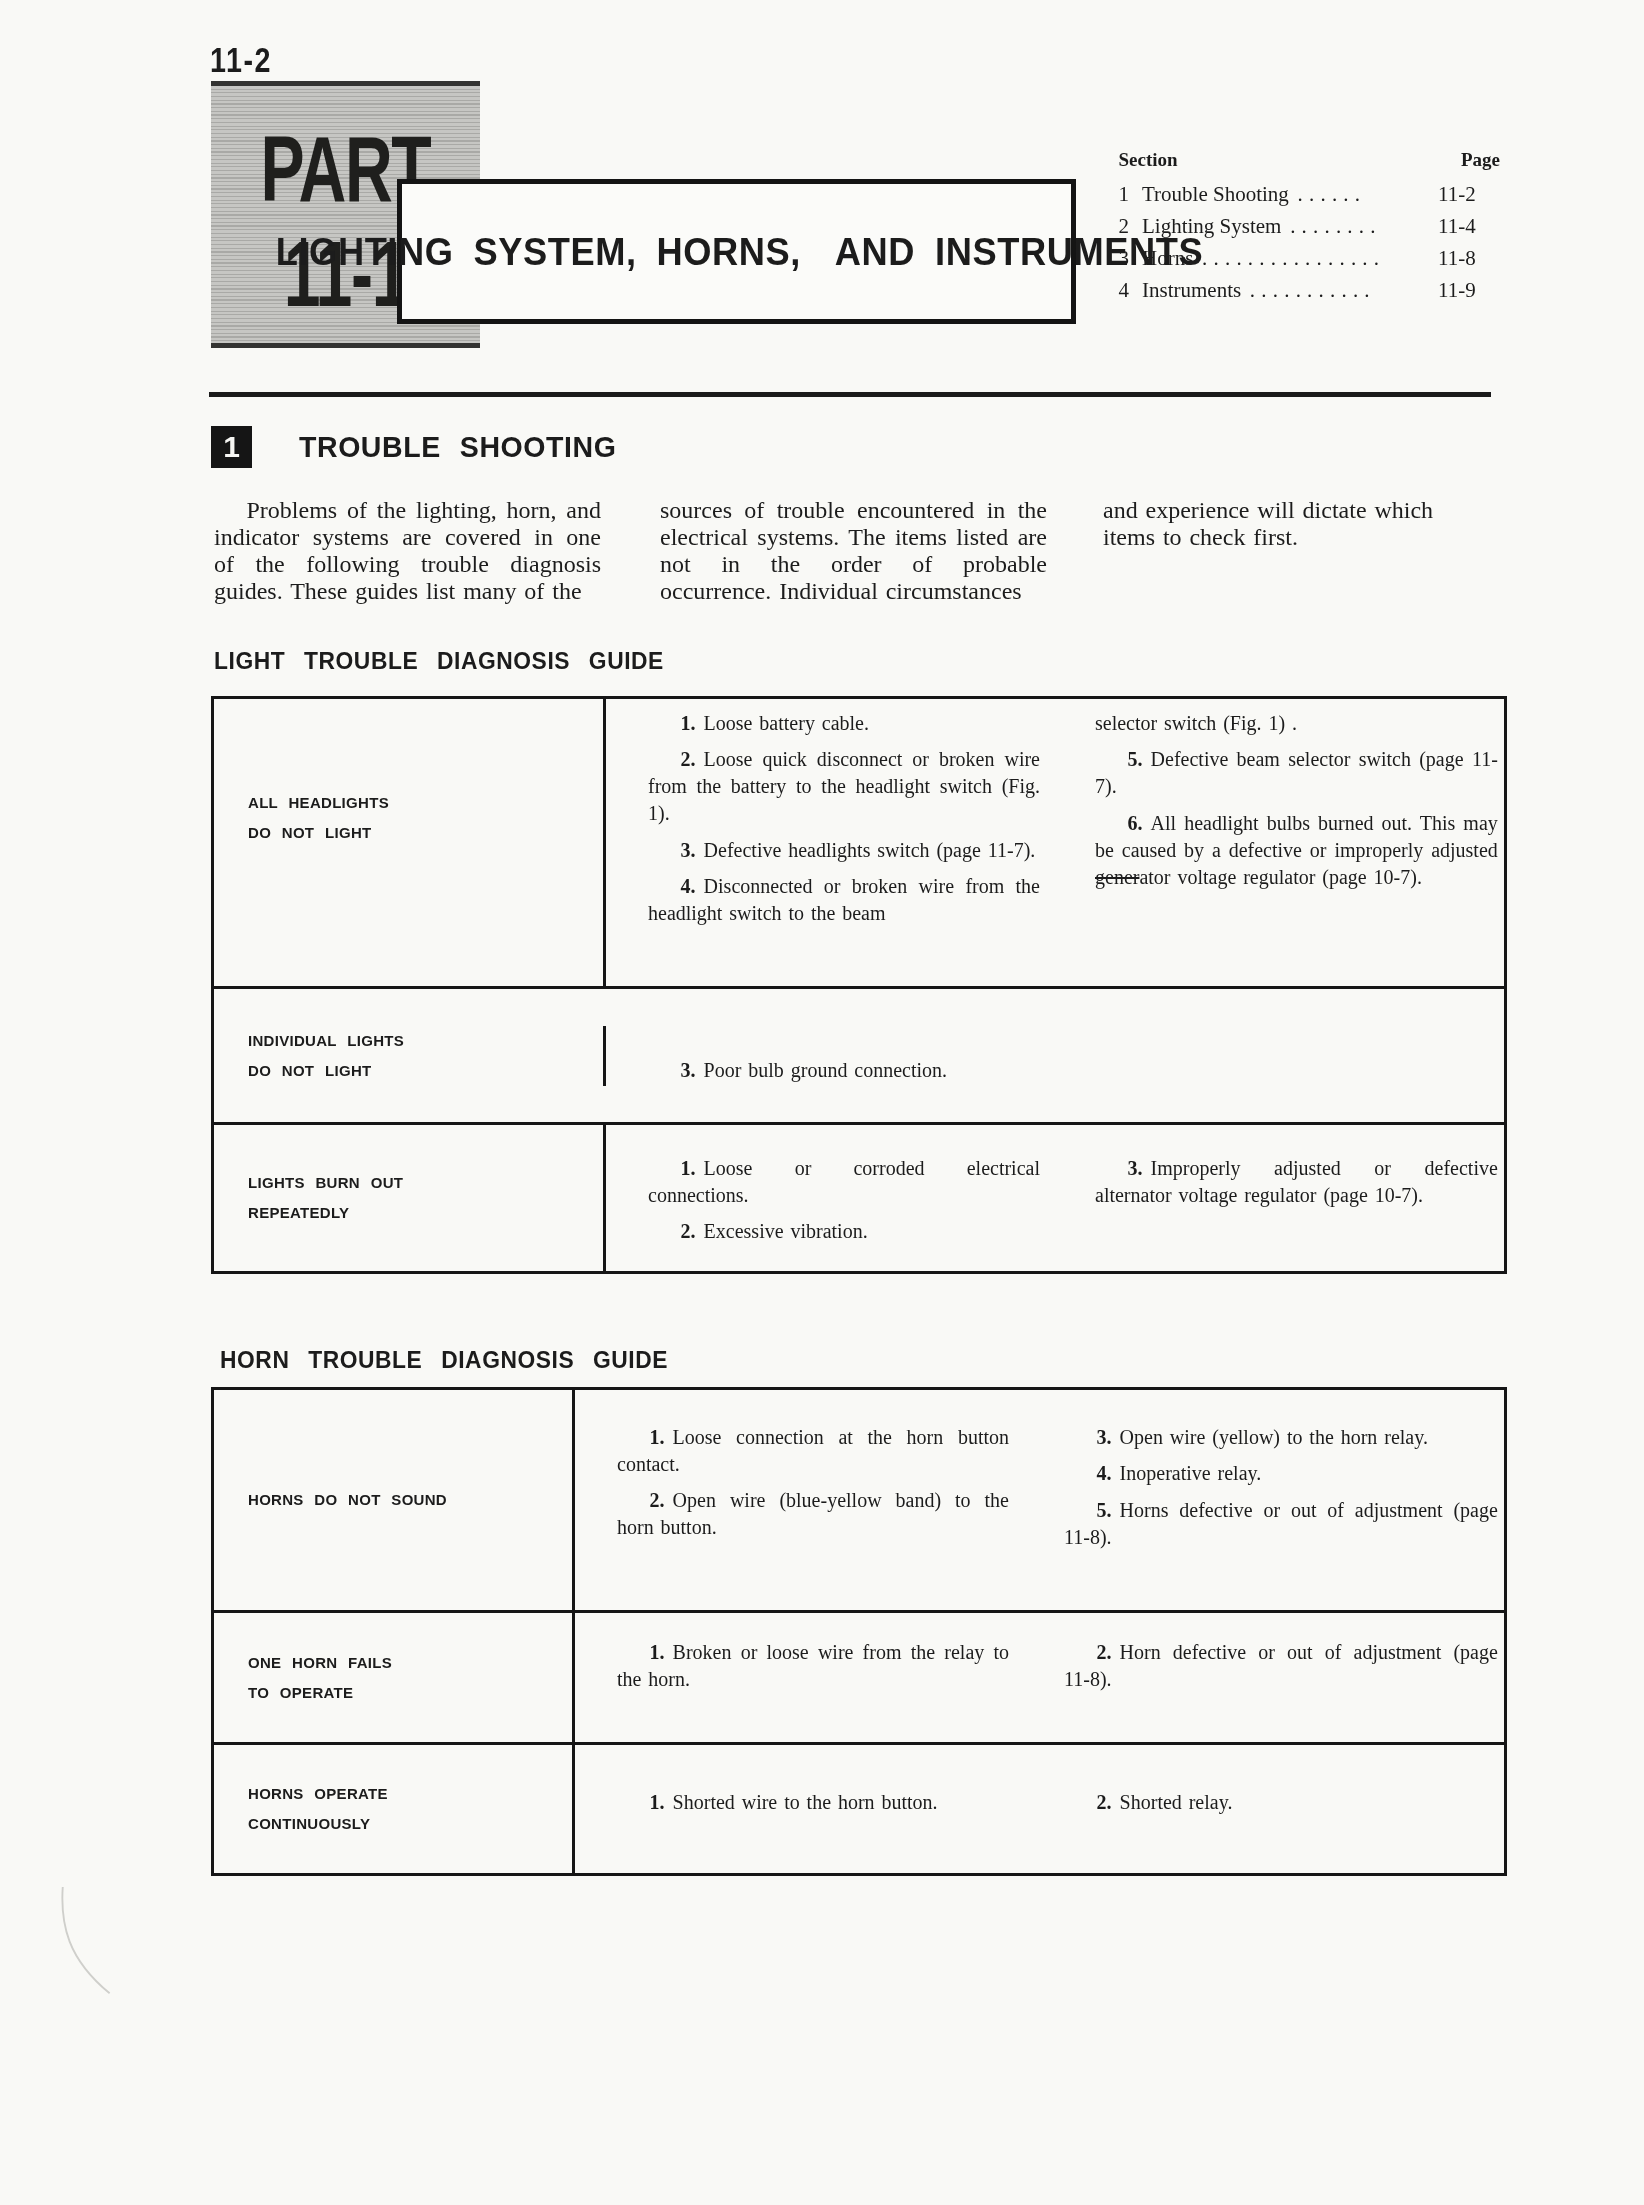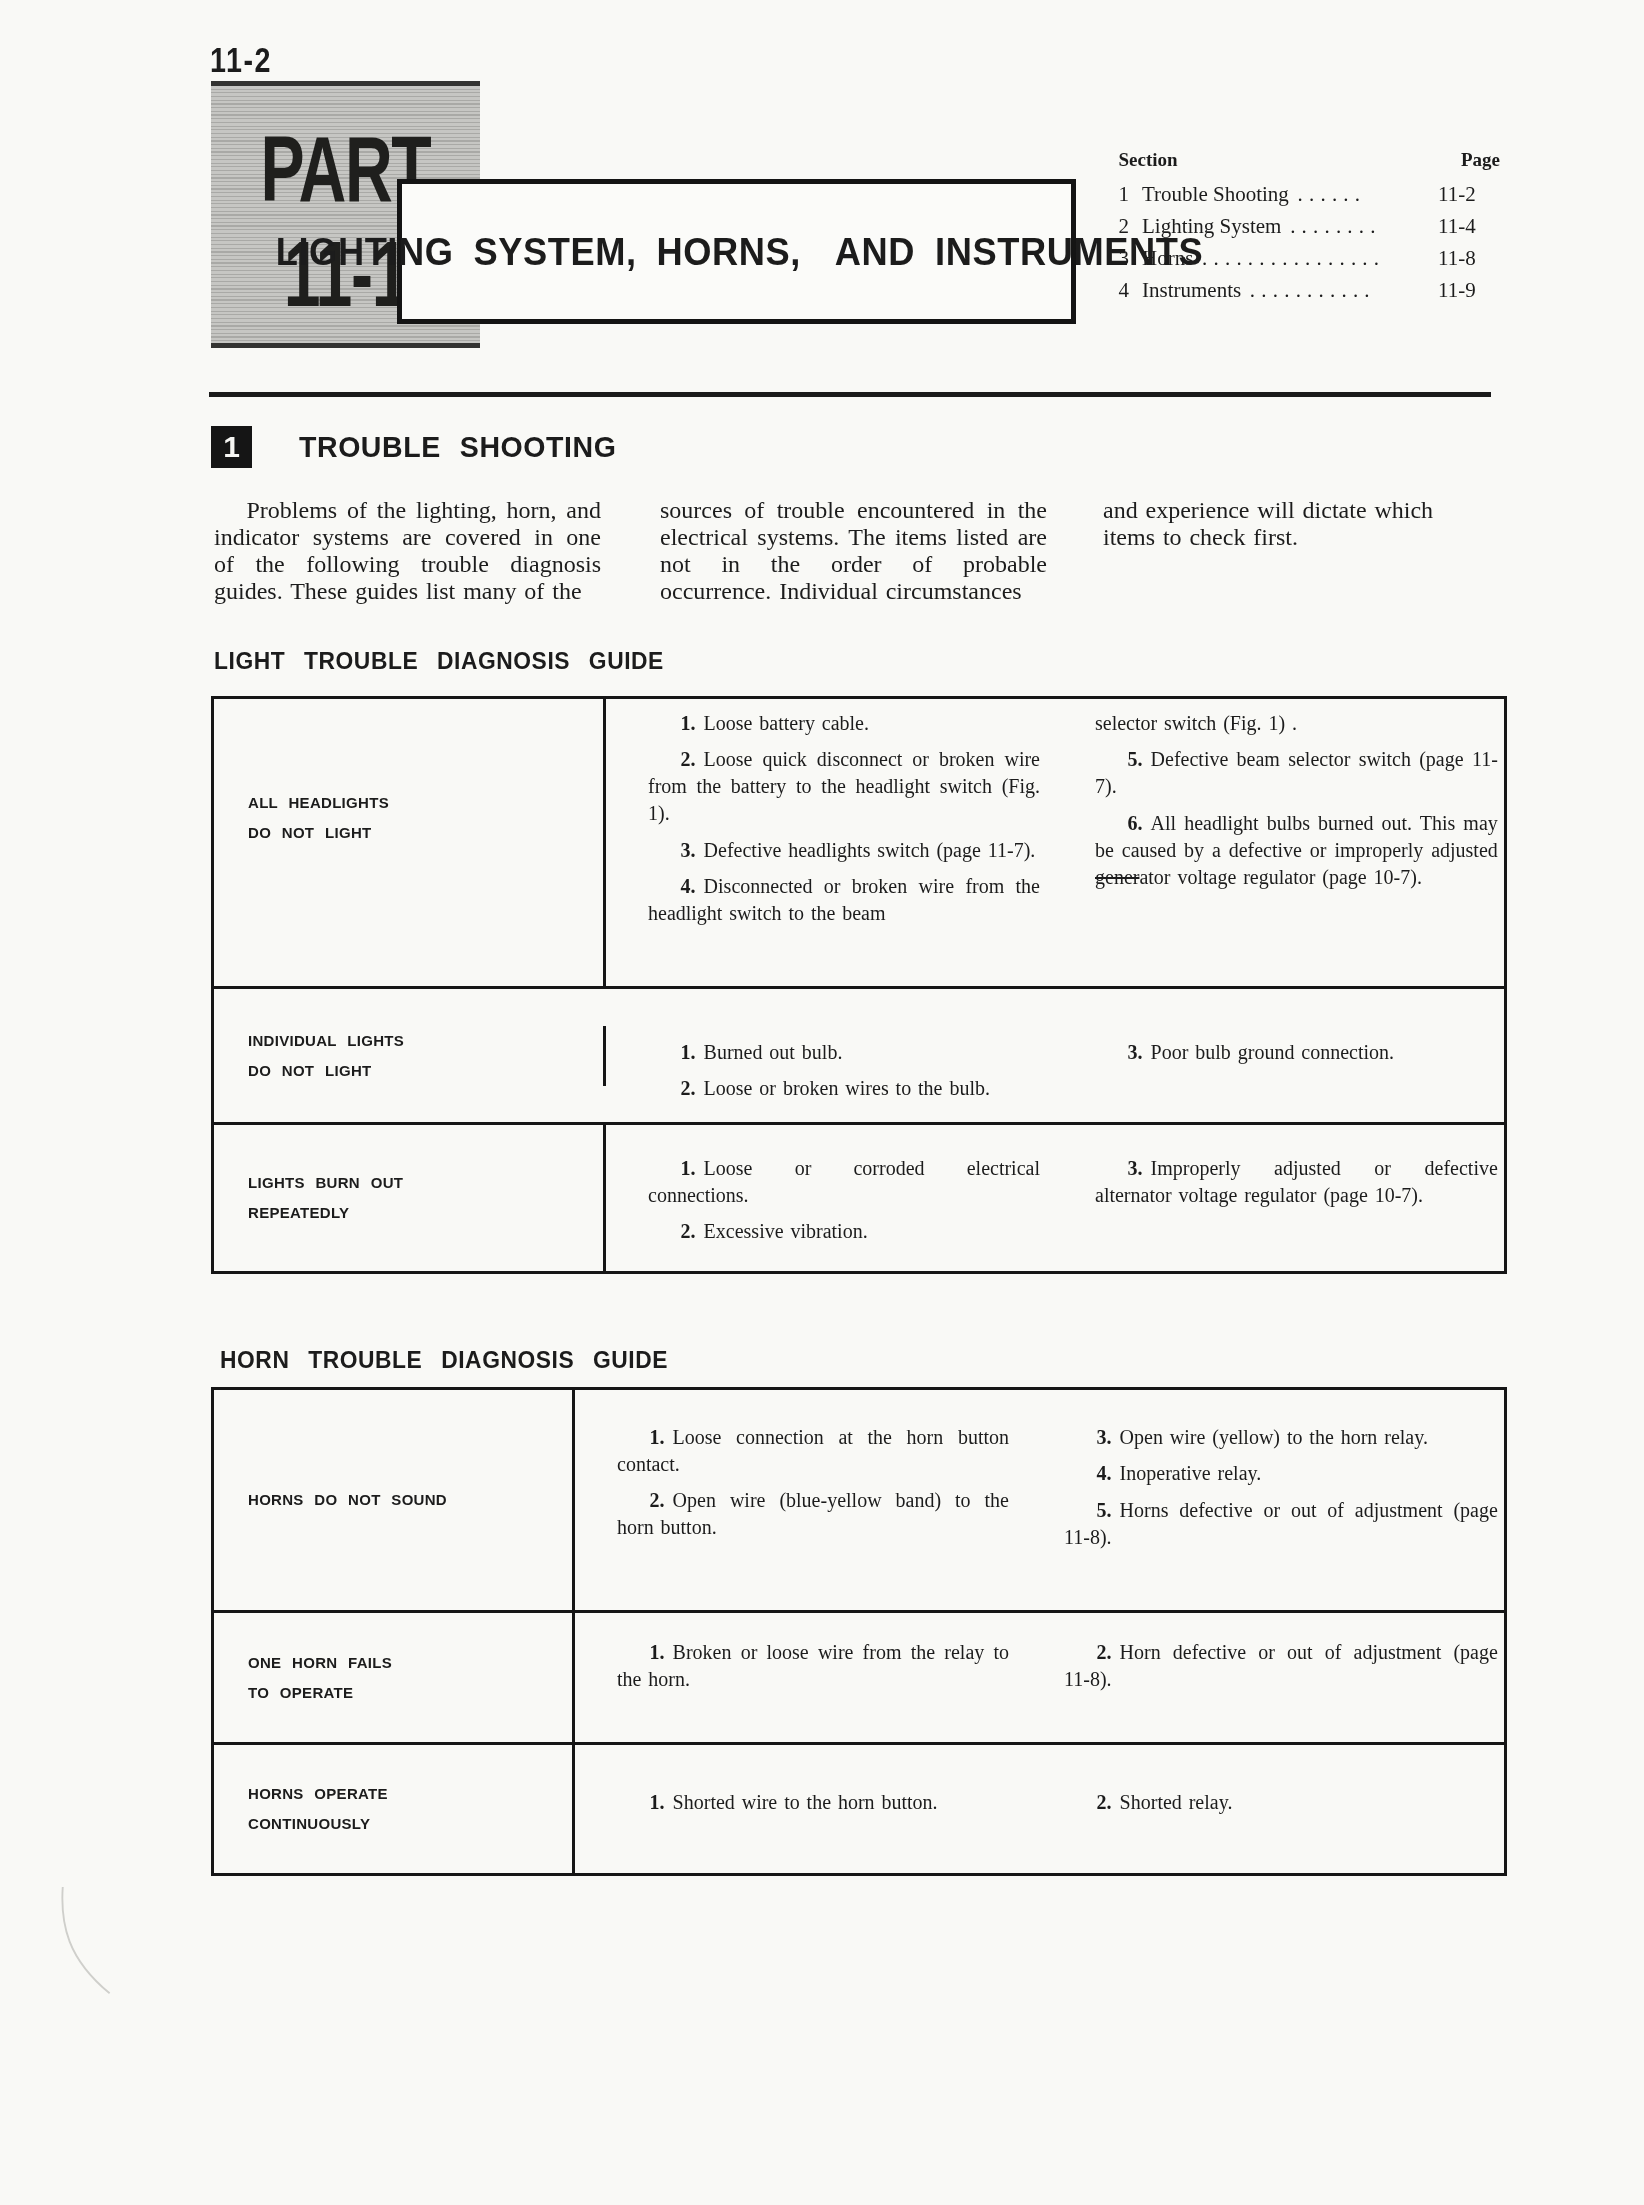--- a/index.html
+++ b/index.html
@@ -200,24 +200,20 @@
         <p><b>6.</b><span>All headlight bulbs burned out. This may be caused by a defective or improperly adjusted </span><span class="strike">gener</span><span>ator voltage regulator (page 10-7).</span></p>
       </div>
     </div>
   </div>
   <div class="drow lr2">
     <div class="sym">
       <span>INDIVIDUAL LIGHTS</span>
       <span>DO NOT LIGHT</span>
     </div>
     <div class="causes">
-      <div class="c2">
-        <p><b>1.</b><span>Burned out bulb.</span></p>
-        <p><b>2.</b><span>Loose or broken wires to the bulb.</span></p>
-      </div>
       <div class="c3">
         <p><b>3.</b><span>Poor bulb ground connection.</span></p>
       </div>
     </div>
   </div>
   <div class="drow lr3">
     <div class="sym">
       <span>LIGHTS BURN OUT</span>
       <span>REPEATEDLY</span>
     </div>

